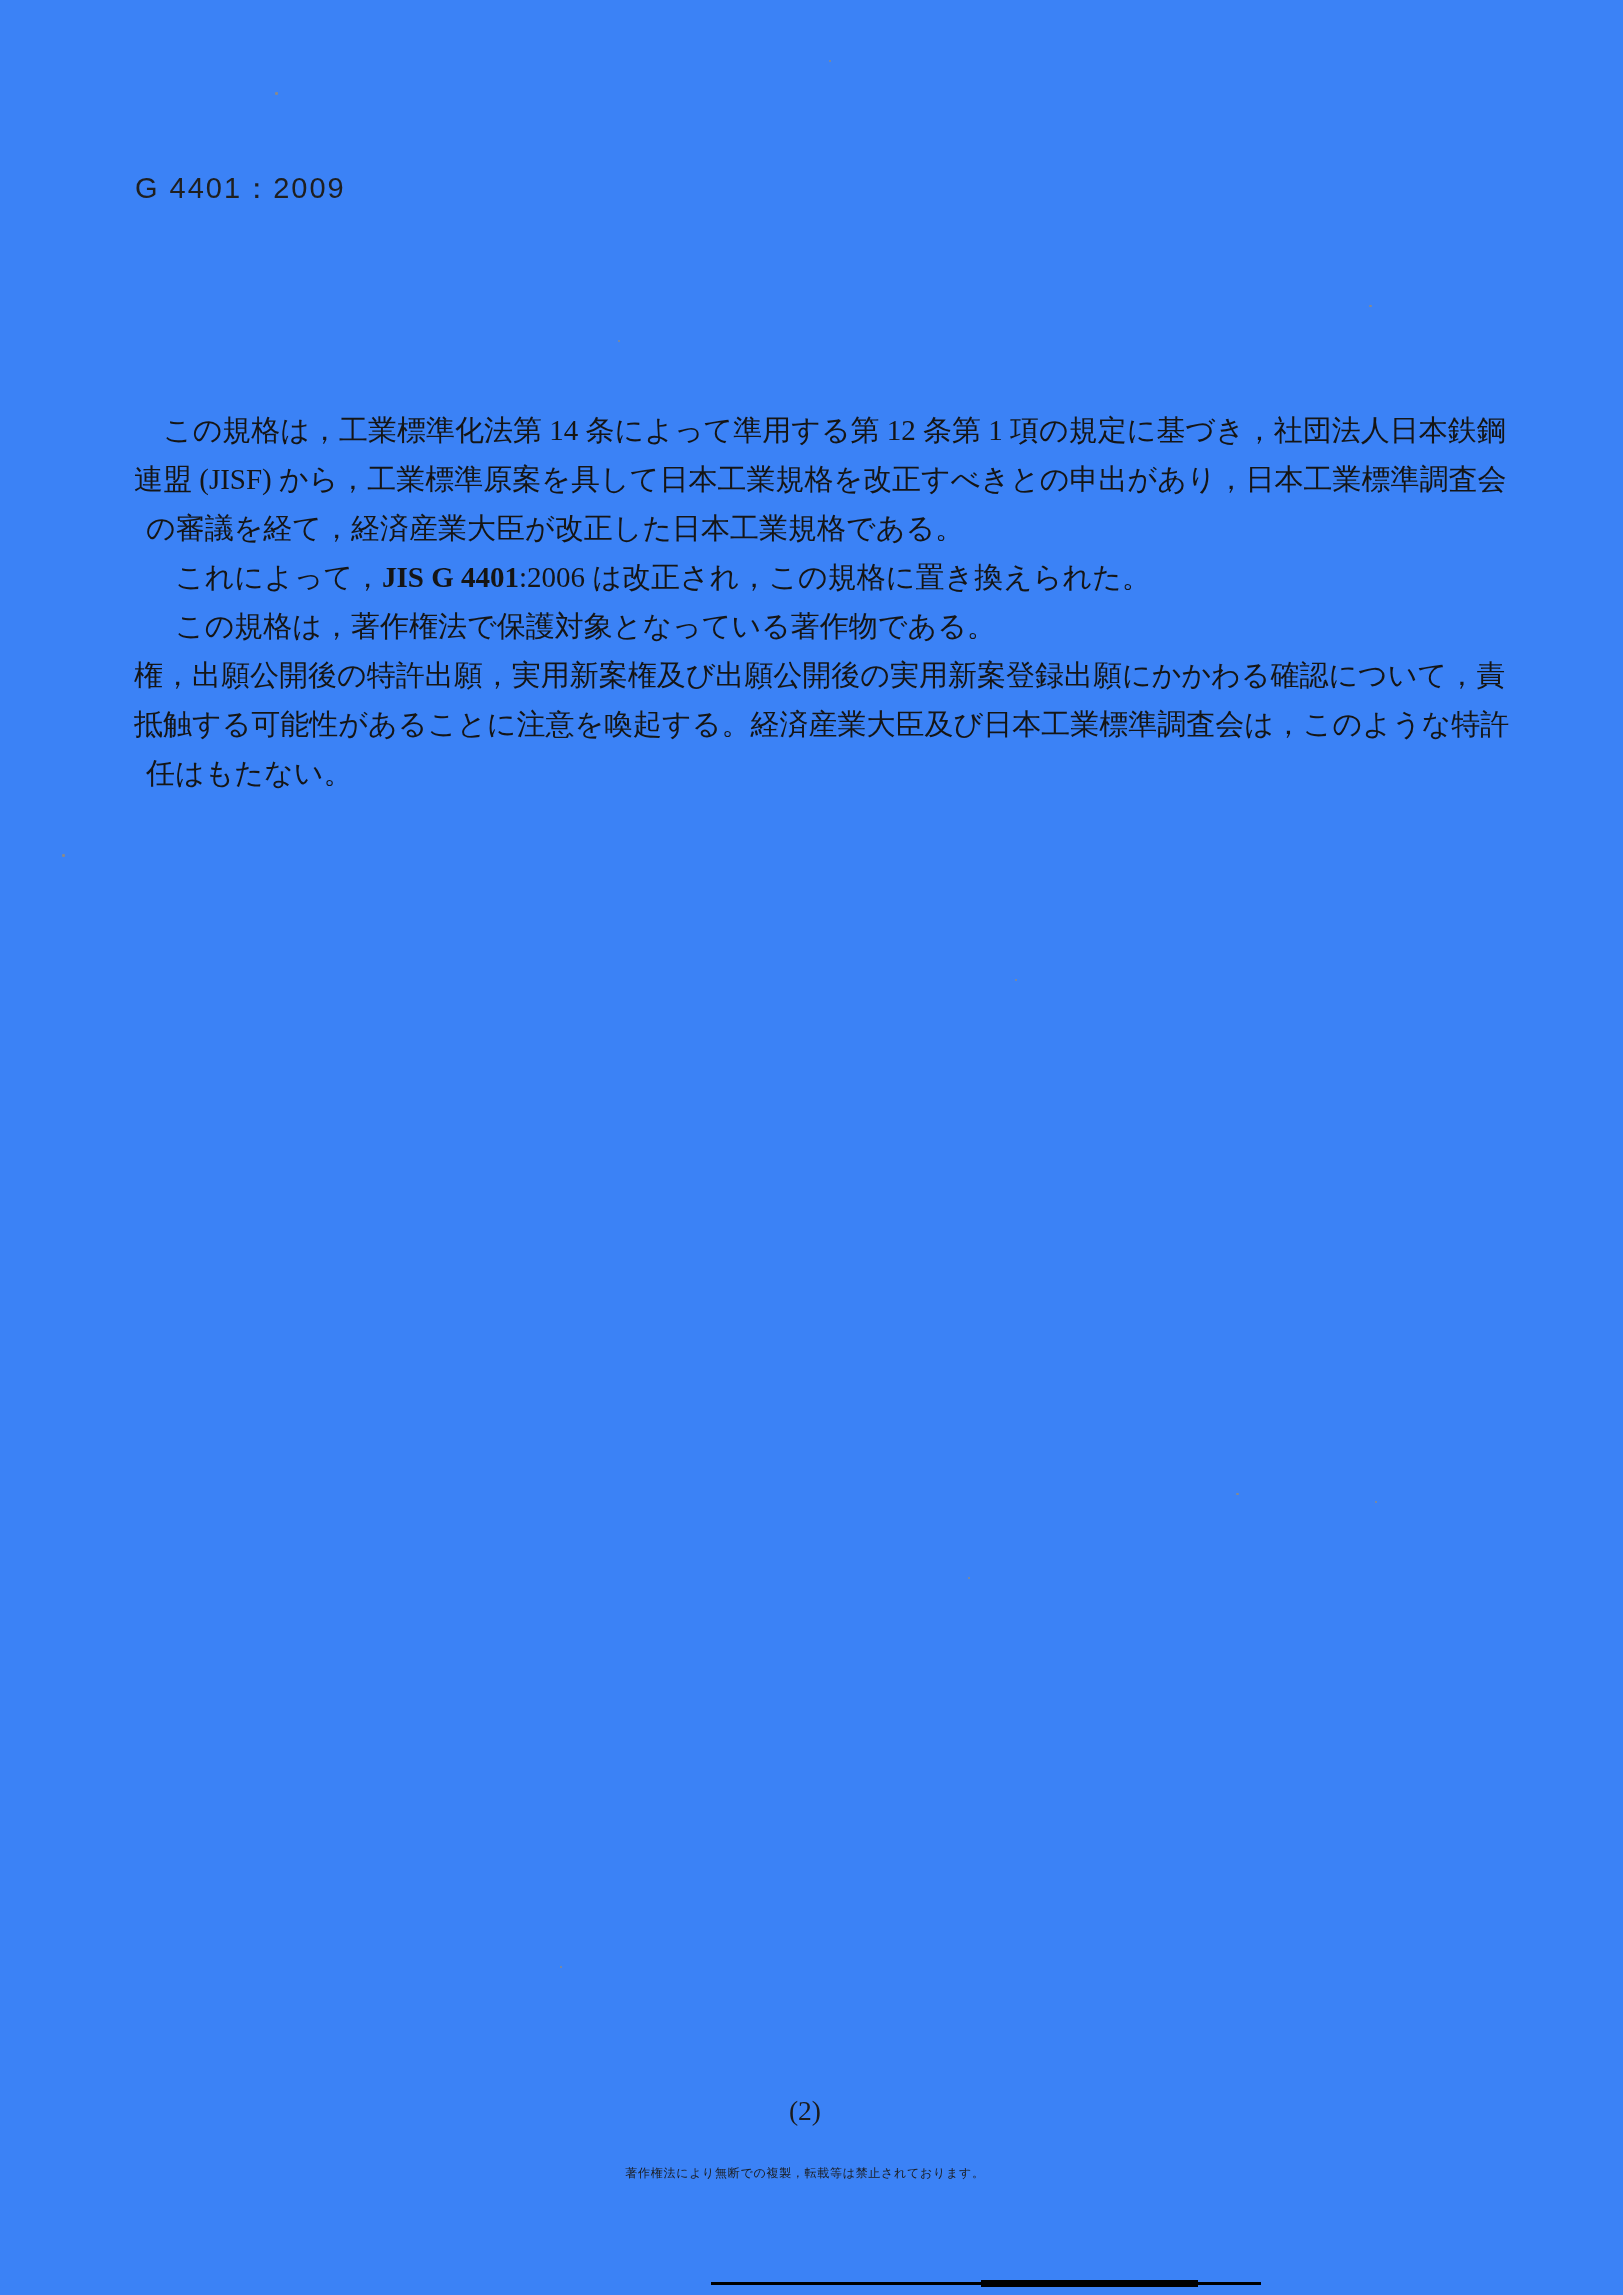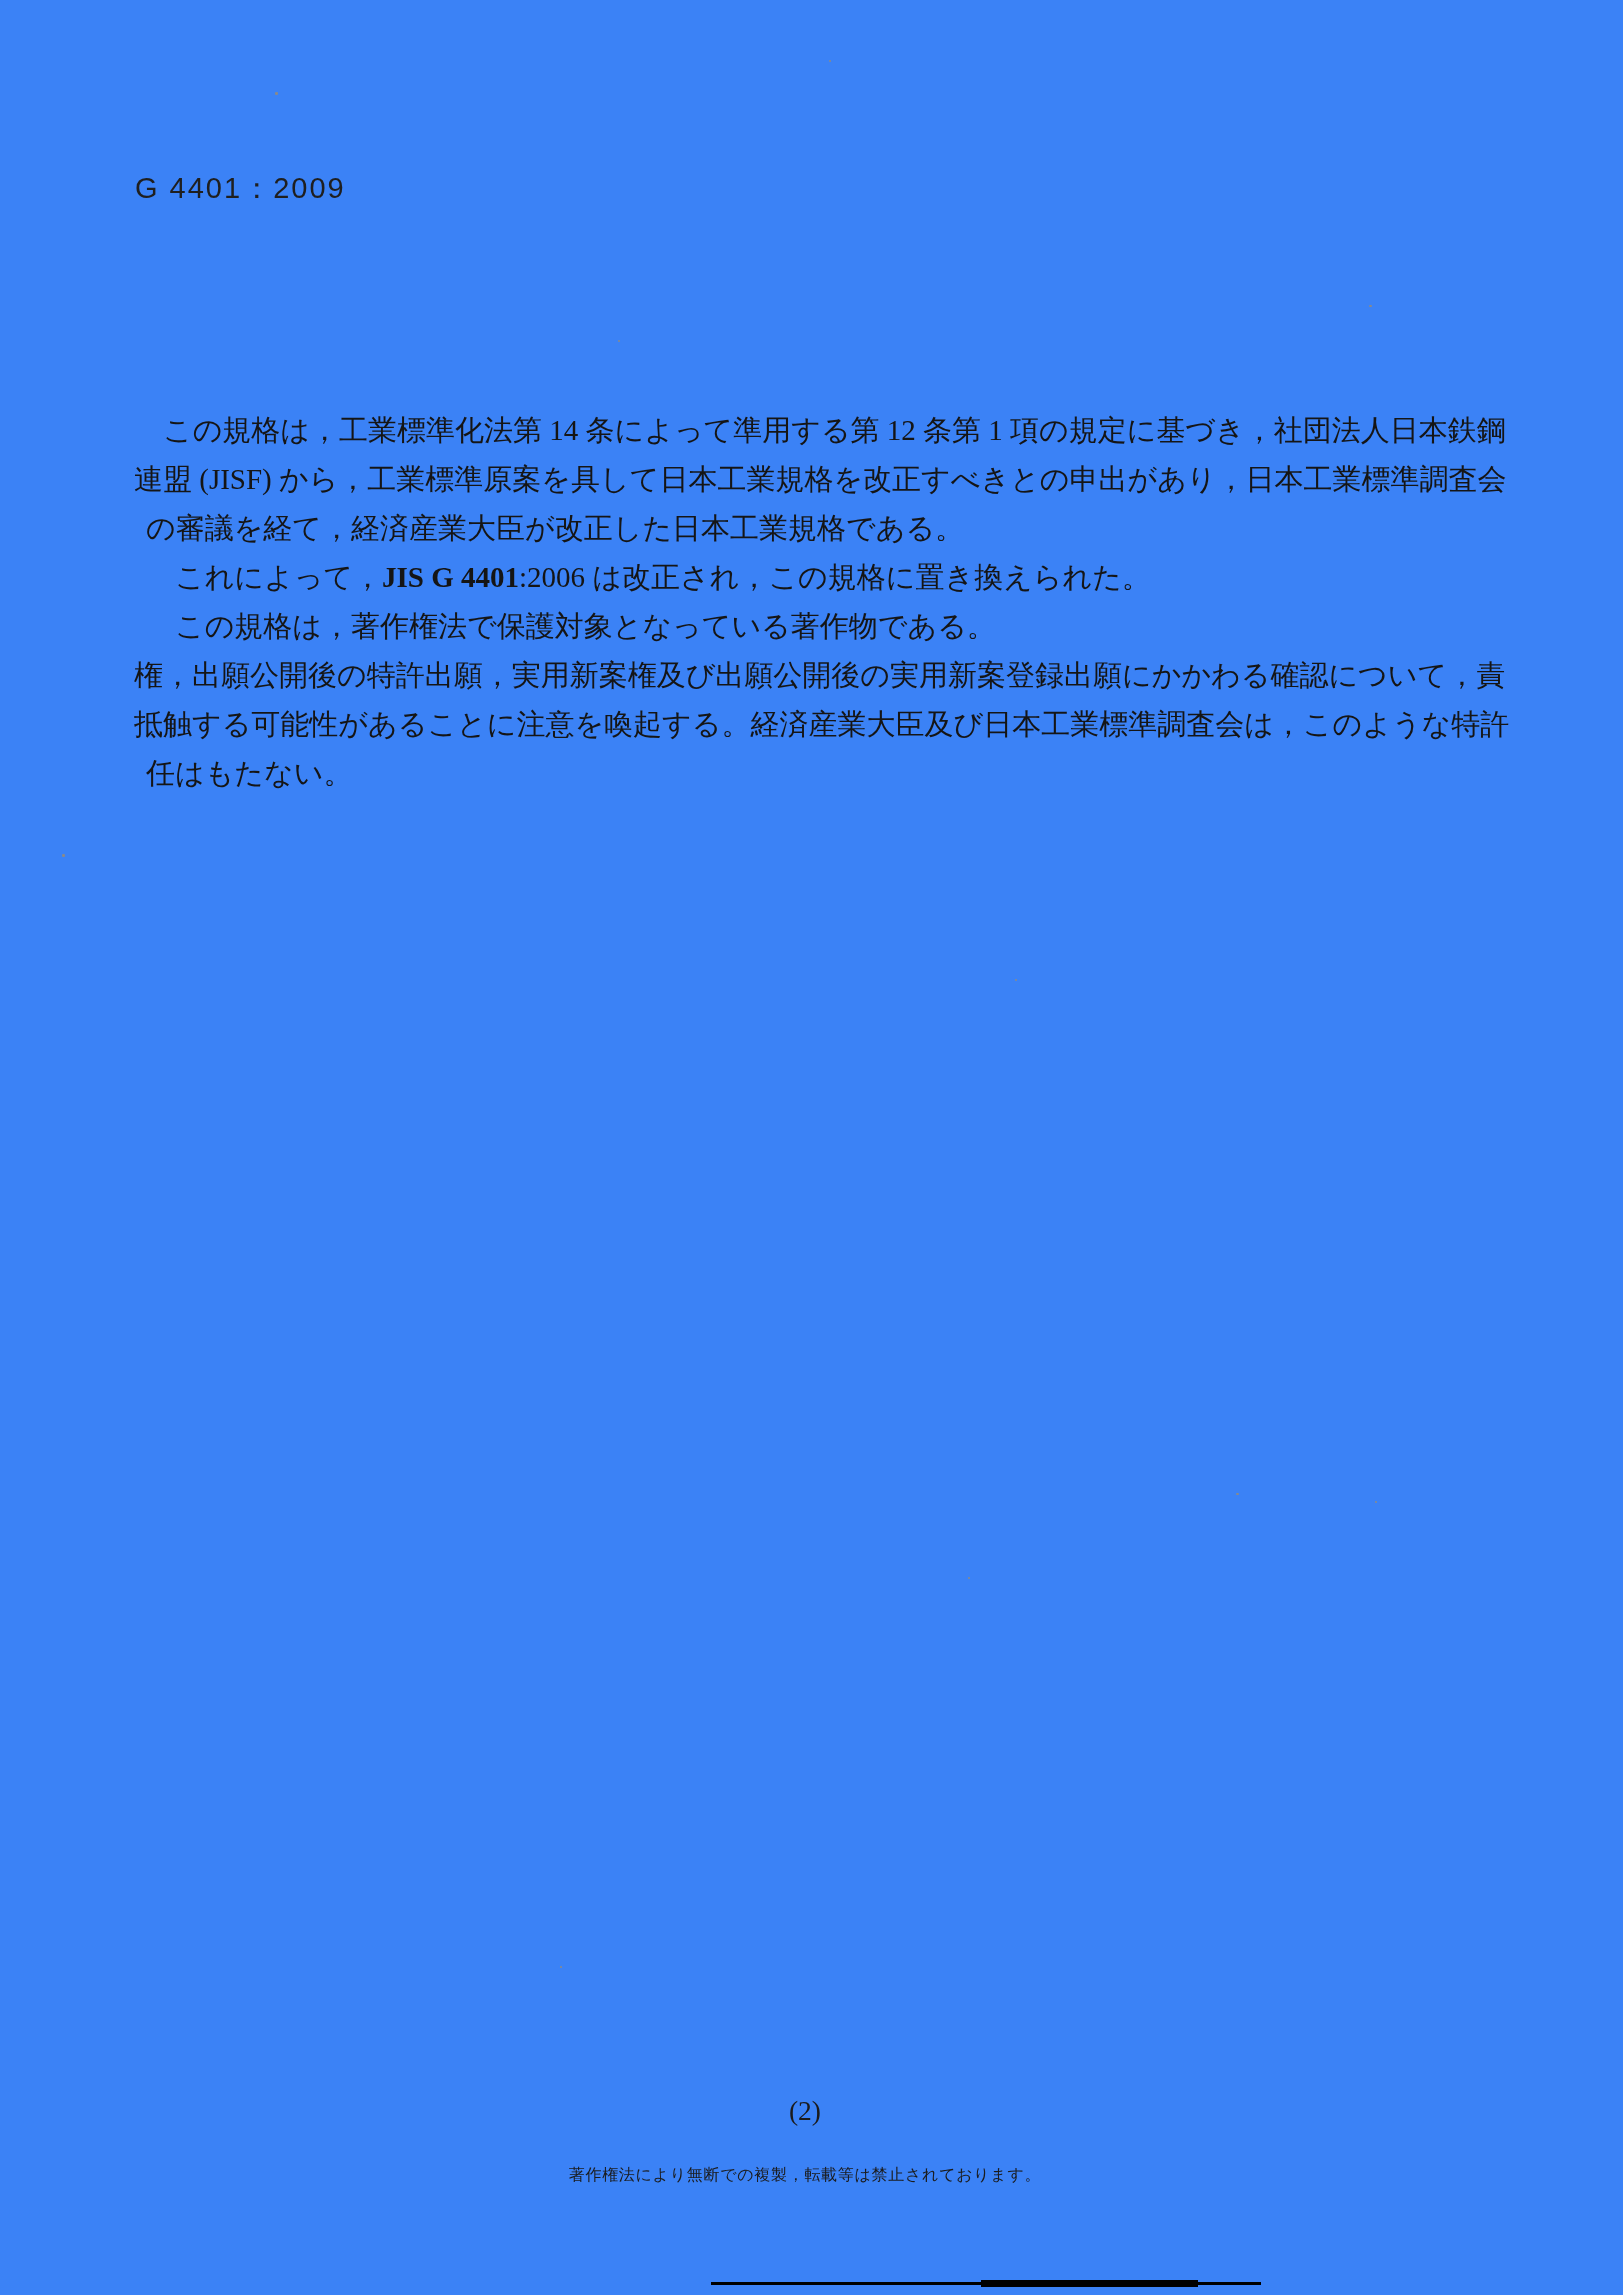--- a/index.html
+++ b/index.html
@@ -73,21 +73,21 @@
     text-align: center;
     font-size: 27.5px;
     color: #1b1b1b;
   }
   .copyright {
     position: absolute;
     left: 0;
     right: 13px;
     top: 2165px;
     text-align: center;
-    font-size: 16px;
+    font-size: 12px;
     letter-spacing: 0.7px;
     color: #1b1b1b;
   }
   .scan-bar-thin {
     position: absolute;
     left: 711px;
     top: 2282px;
     width: 550px;
     height: 2.6px;
     background: #000;

